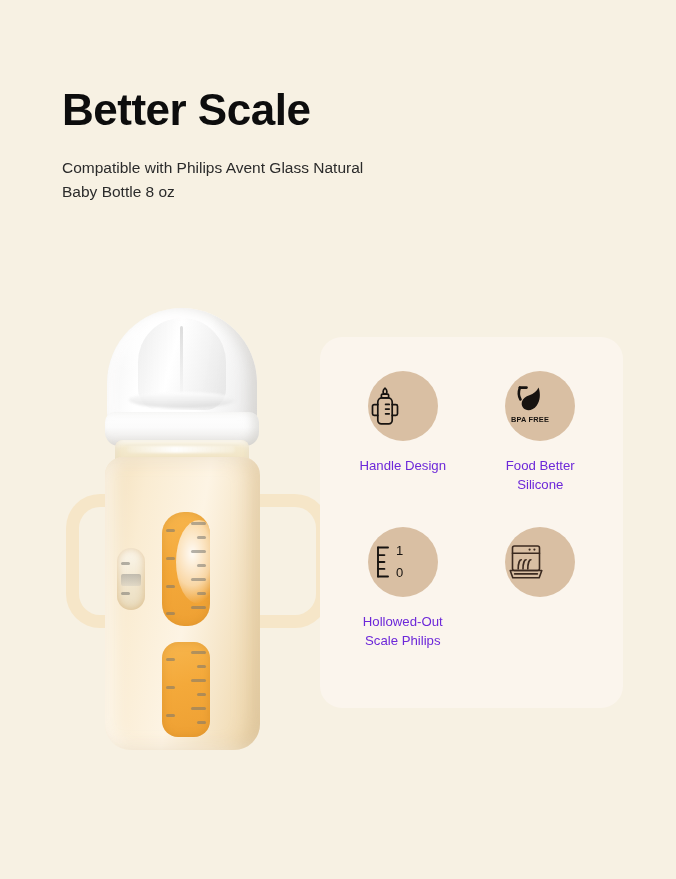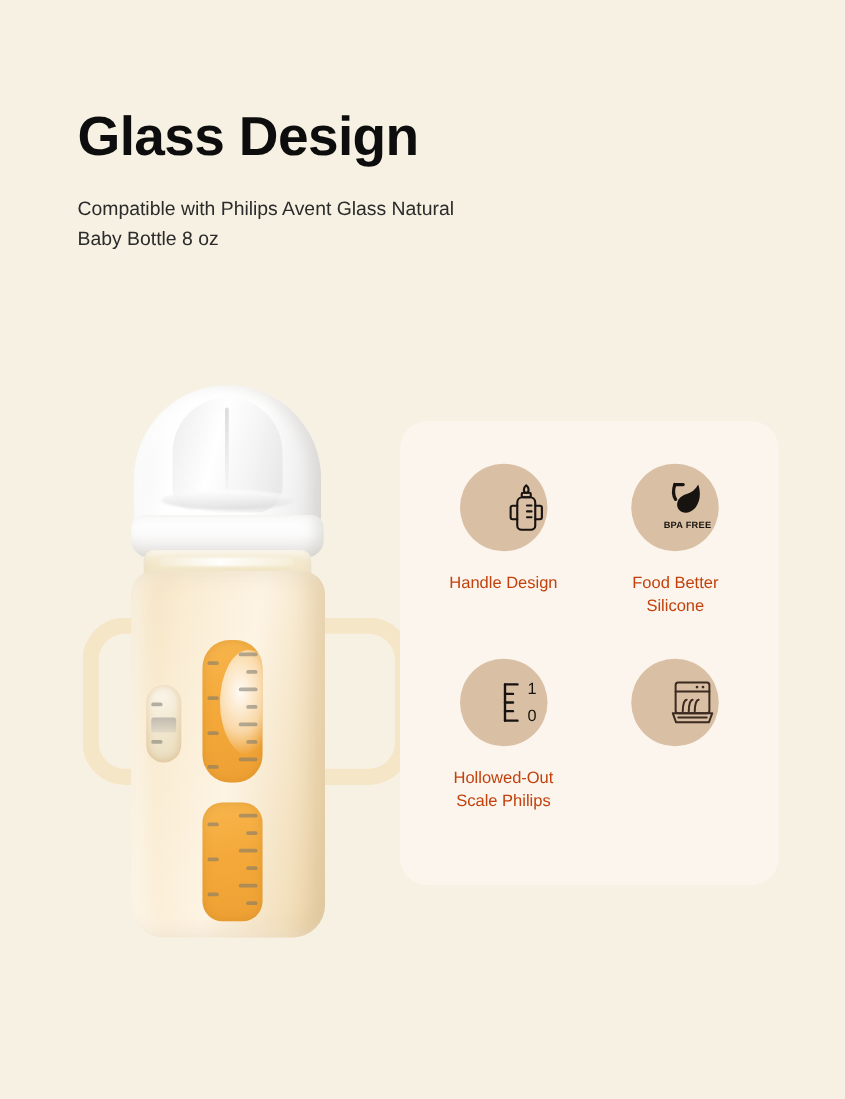--- a/index.html
+++ b/index.html
@@ -148,48 +148,48 @@
   }
   .feature {
     display: flex;
     flex-direction: column;
     align-items: center;
   }
   .icon-circle {
     width: 70px; height: 70px;
     border-radius: 50%;
     background: #d9bfa3;
-    display: flex; align-items: center; justify-content: flex-end;
+    display: flex; align-items: center; justify-content: flex-start;
     margin-bottom: 15px;
   }
   .feature-label {
     font-size: 13.2px;
     line-height: 1.45;
-    color: #c2410c;
+    color: #6d28d9;
     text-align: center;
     white-space: pre-line;
   }
   .bpa-word {
     font-size: 7.4px;
     font-weight: bold;
     letter-spacing: .2px;
     fill: #171310;
     font-family: "Liberation Sans", sans-serif;
   }
   .scale-num {
     font-size: 13px;
     fill: #171310;
     font-family: "Liberation Sans", sans-serif;
   }
 </style>
 </head>
 <body>
 
 <div class="header">
-  <h1 class="title">Glass Design</h1>
+  <h1 class="title">Better Scale</h1>
   <p class="subtitle">Compatible with Philips Avent Glass Natural Baby Bottle 8 oz</p>
 </div>
 
 <div class="product">
 
   <div class="cap-dome"></div>
   <div class="nipple"></div>
   <div class="nipple-seam"></div>
   <div class="nipple-base"></div>
   <div class="collar"></div>

